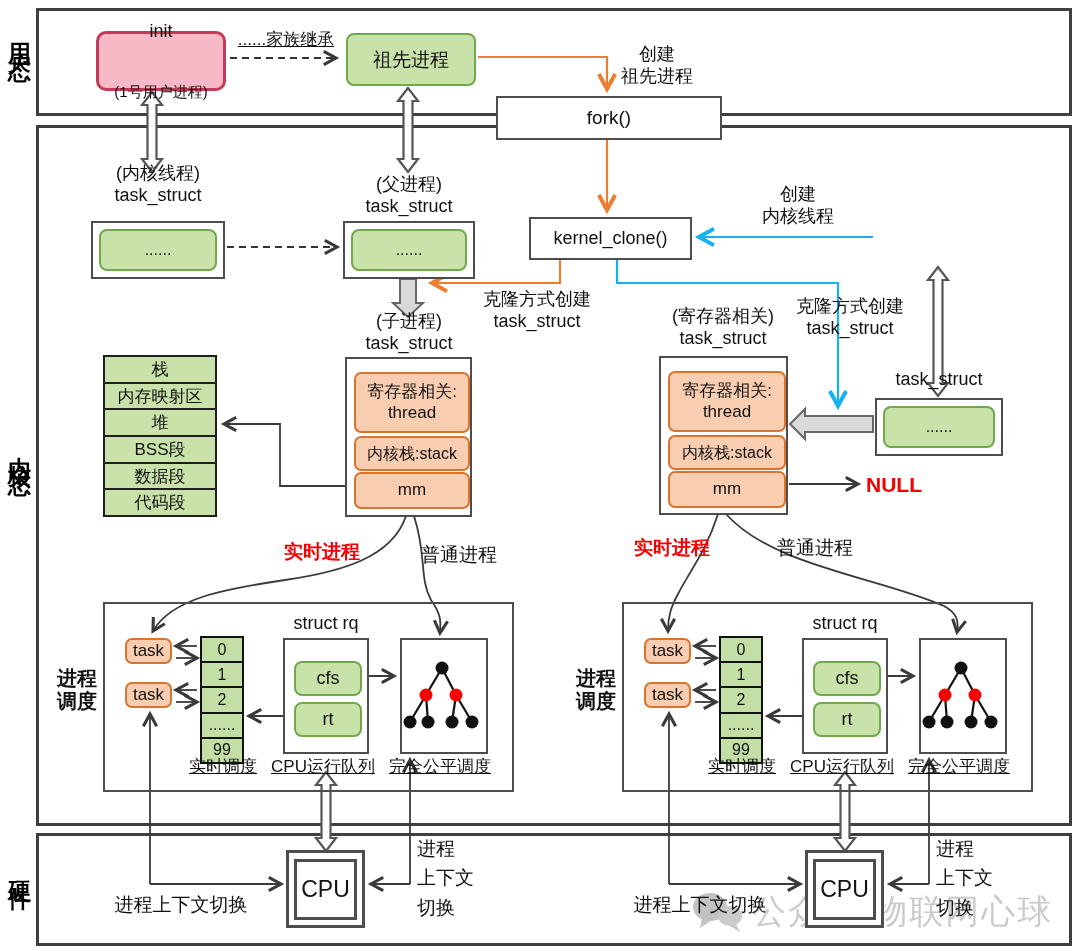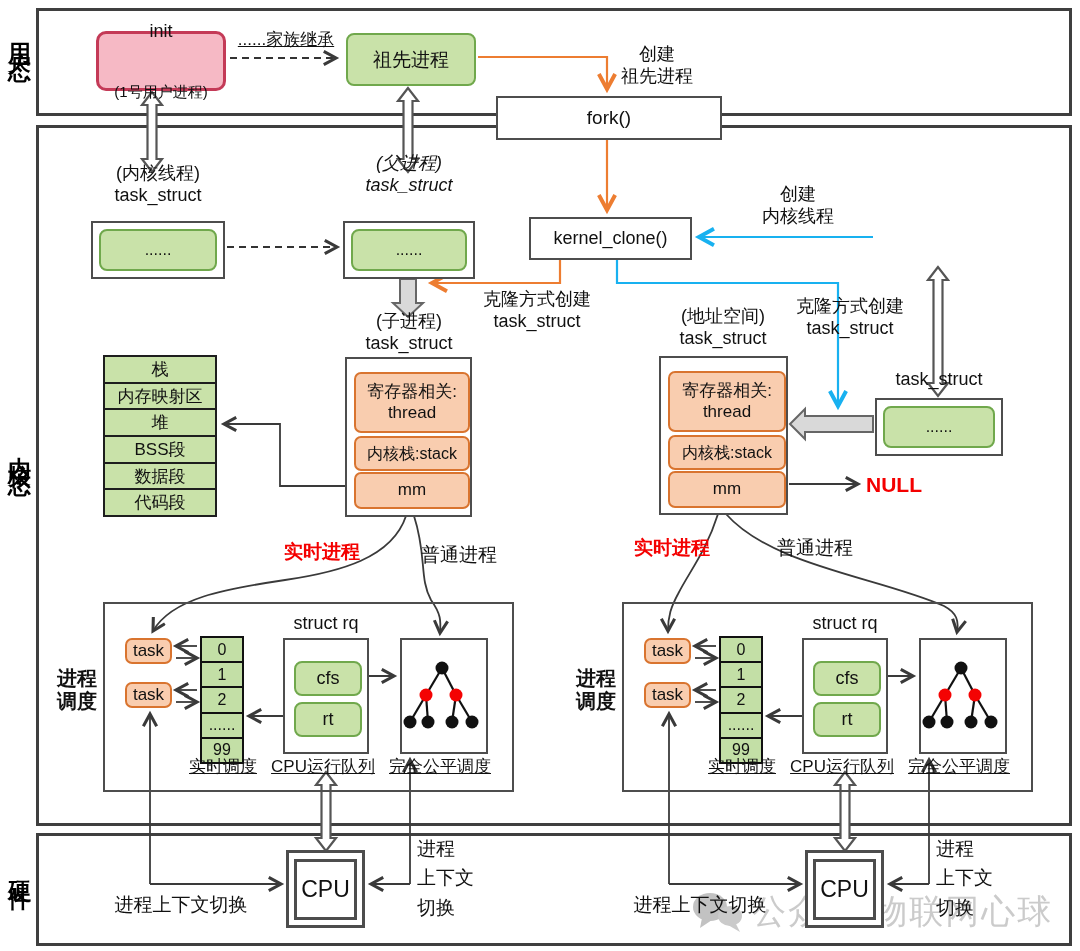--- a/index.html
+++ b/index.html
@@ -135,21 +135,21 @@
   <div class="abs lbl" style="left:90px;top:163px;width:136px;">
     <div>(内核线程)</div>
     <div>task_struct</div>
   </div>
   <div class="abs wbox" style="left:91px;top:221px;width:134px;height:58px;">
     <div class="greenbox" style="width:114px;height:38px;">
       <span style="font-size:16px;">......</span>
     </div>
   </div>
 
-  <div class="abs lbl" style="left:342px;top:153px;width:134px;font-style:italic;">
+  <div class="abs lbl" style="left:342px;top:174px;width:134px;">
     <div>(父进程)</div>
     <div>task_struct</div>
   </div>
   <div class="abs wbox" style="left:343px;top:221px;width:132px;height:58px;">
     <div class="greenbox" style="width:112px;height:38px;">
       <span style="font-size:16px;">......</span>
     </div>
   </div>
 
   <div class="abs wbox" style="left:529px;top:217px;width:163px;height:43px;">
@@ -191,21 +191,21 @@
     </div>
     <div class="orangepill" style="position:absolute;left:7px;top:77px;width:112px;height:31px;">
       <div style="font-size:16px;">内核栈:stack</div>
     </div>
     <div class="orangepill" style="position:absolute;left:7px;top:113px;width:112px;height:33px;">
       <div style="font-size:17px;">mm</div>
     </div>
   </div>
 
   <div class="abs lbl" style="left:656px;top:306px;width:134px;">
-    <div>(地址空间)</div>
+    <div>(寄存器相关)</div>
     <div>task_struct</div>
   </div>
   <div class="abs wbox" style="left:659px;top:356px;width:129px;height:159px;justify-content:flex-start;">
     <div class="orangepill" style="position:absolute;left:7px;top:13px;width:114px;height:57px;">
       <div style="font-size:17px;">寄存器相关:</div>
       <div style="font-size:17px;">thread</div>
     </div>
     <div class="orangepill" style="position:absolute;left:7px;top:77px;width:114px;height:31px;">
       <div style="font-size:16px;">内核栈:stack</div>
     </div>

